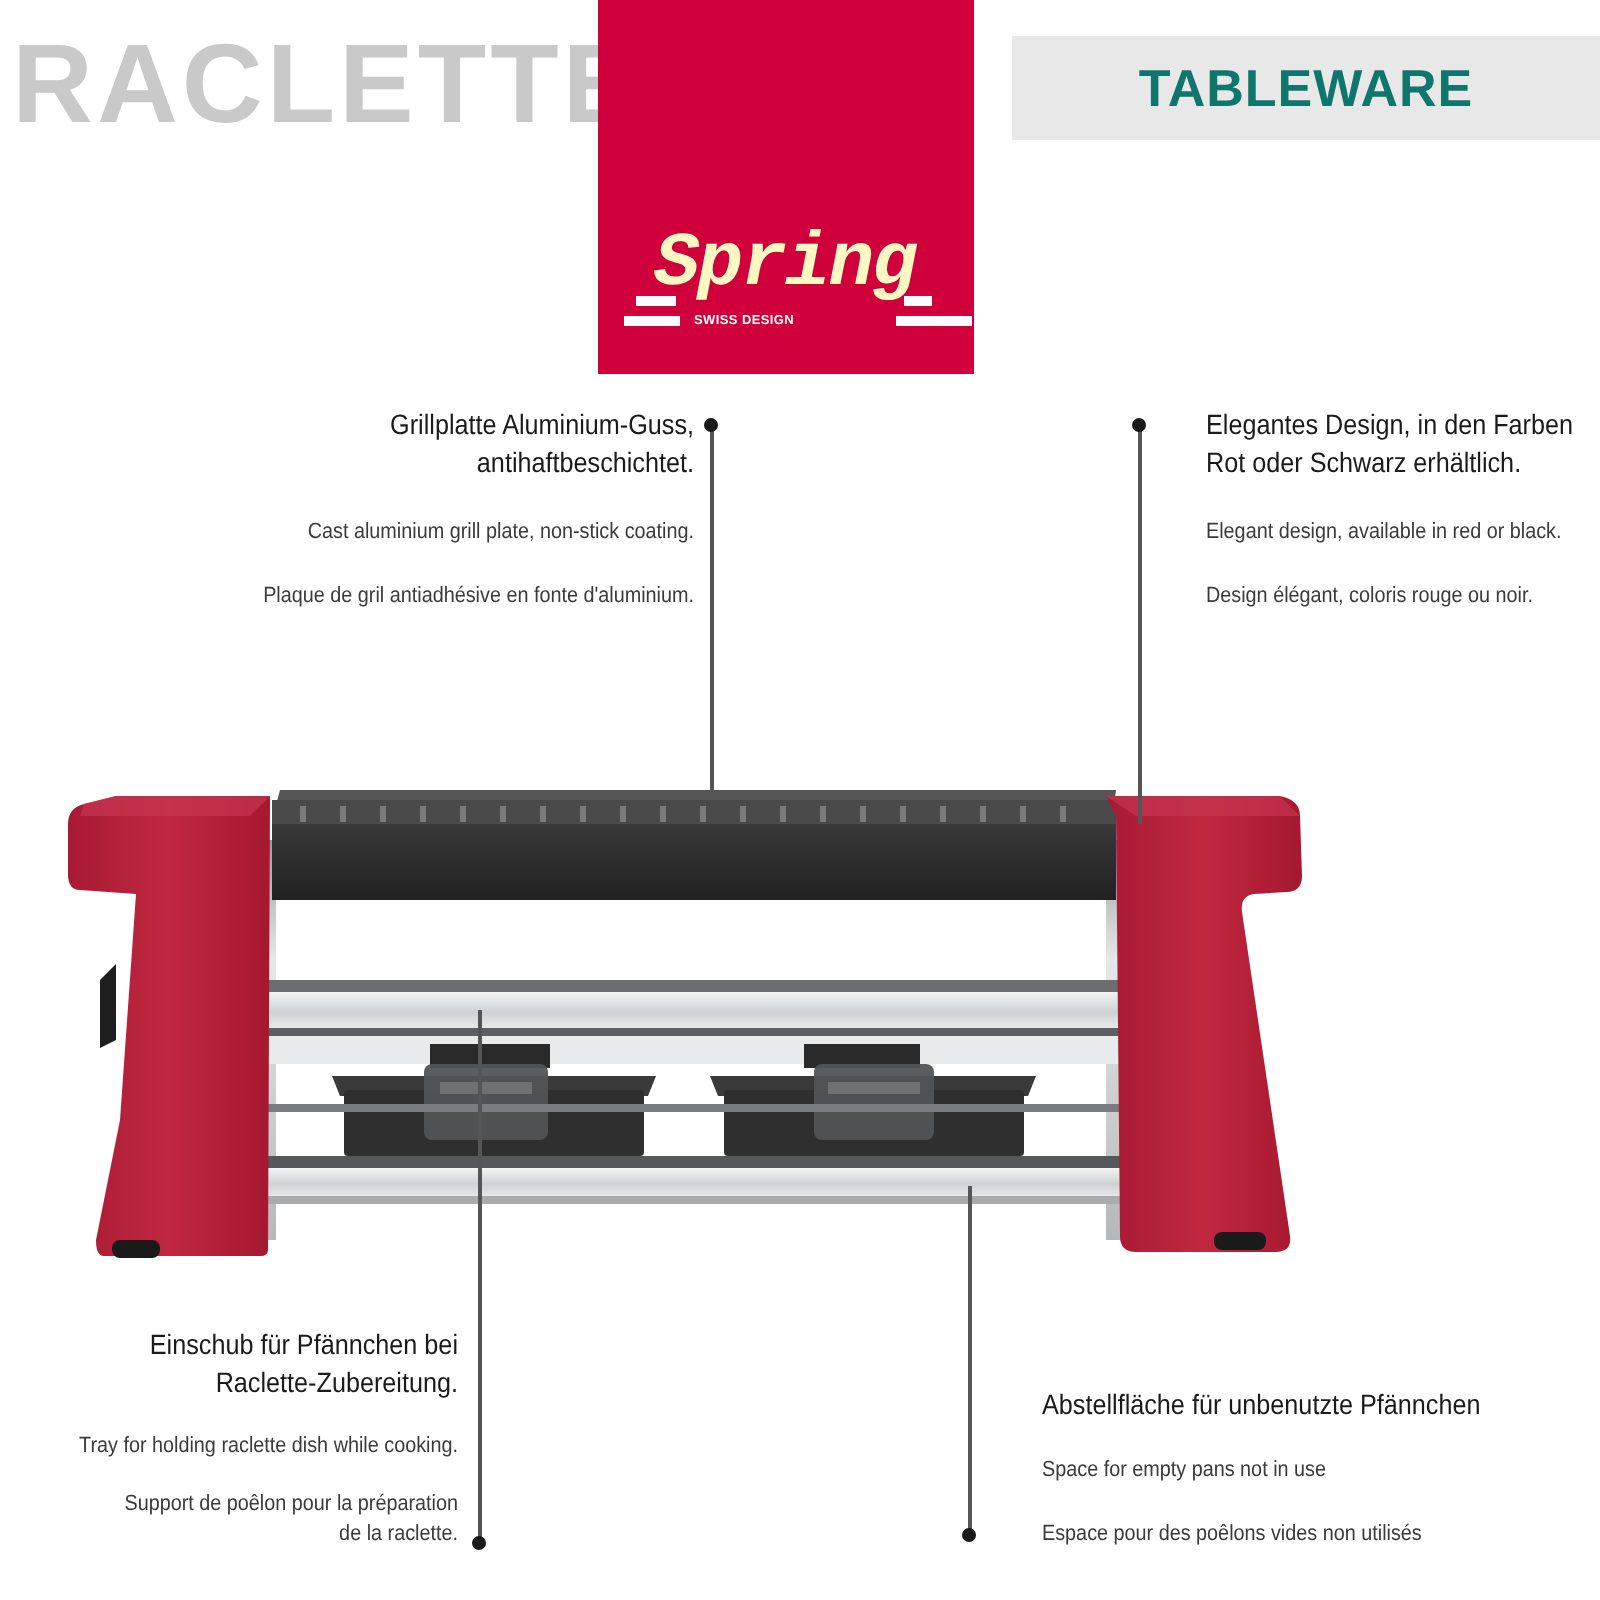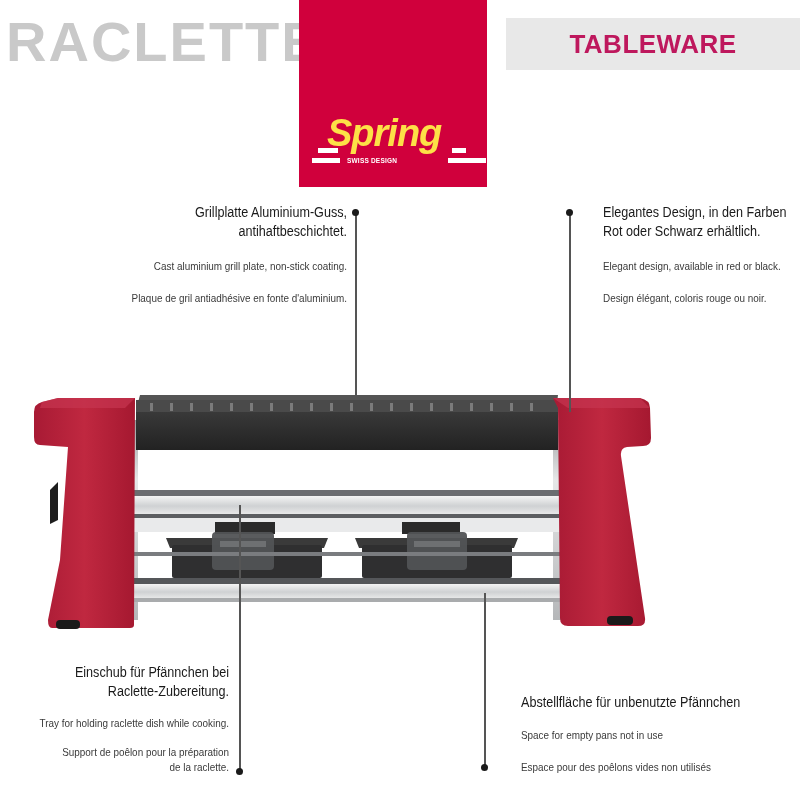--- a/index.html
+++ b/index.html
@@ -13,40 +13,40 @@
   }
   .brand-square {
     position:absolute; left:299px; top:0; width:188px; height:187px;
     background:#d0003c;
   }
   .logo {
     position:absolute; left:13px; top:118px; width:164px; height:54px;
   }
   .logo-word {
     position:absolute; left:15px; top:-8px;
-    font-family:Liberation Sans, sans-serif; font-weight:bold; font-style:italic;
-    font-size:38px; color:#fde047; letter-spacing:-1px; line-height:46px;text-align:center;
+    font-family:Liberation Mono, monospace; font-weight:bold; font-style:italic;
+    font-size:38px; color:#fef9c3; letter-spacing:-1px; line-height:46px;text-align:center;
   }
   .logo-bar-left1 { position:absolute; left:6px; top:30px; width:20px; height:5px; background:#fff; }
   .logo-bar-left2 { position:absolute; left:0px; top:40px; width:28px; height:5px; background:#fff; }
   .logo-bar-right { position:absolute; left:136px; top:40px; width:38px; height:5px; background:#fff; }
   .logo-bar-right2 { position:absolute; left:140px; top:30px; width:14px; height:5px; background:#fff; }
   .logo-sub {
     position:absolute; left:35px; top:39px;
     font-family:"Liberation Sans", sans-serif; font-weight:bold;
     font-size:6.5px; color:#ffffff; letter-spacing:0.2px;
   }
 
   .tag-box {
     position:absolute; left:506px; top:18px; width:294px; height:52px;
     background:#e8e8e8; display:flex; align-items:center; justify-content:center;
   }
   .tag-box span {
     font-family:"Liberation Sans", sans-serif; font-weight:bold;
-    font-size:26px; color:#be185d; letter-spacing:0.5px;
+    font-size:26px; color:#0f766e; letter-spacing:0.5px;
   }
 
   .callout { position:absolute; }
   .callout .head {
     font-family:"Liberation Sans", sans-serif; font-size:14px; line-height:19px;
     color:#1a1a1a; transform:scaleX(0.9);
   }
   .callout .sub {
     font-family:"Liberation Sans", sans-serif; font-size:11px; line-height:15px;
     color:#3a3a3a; transform:scaleX(0.9);

